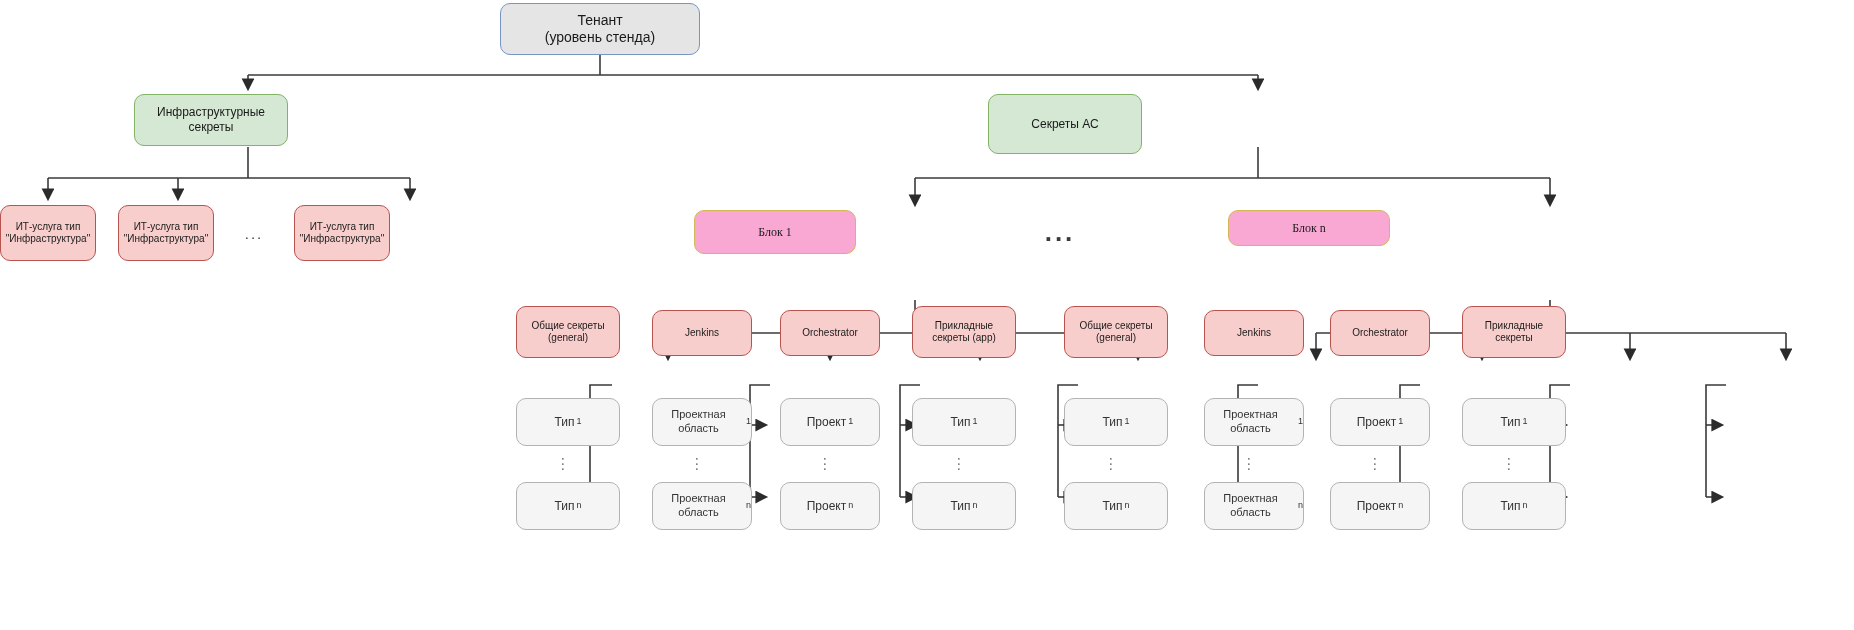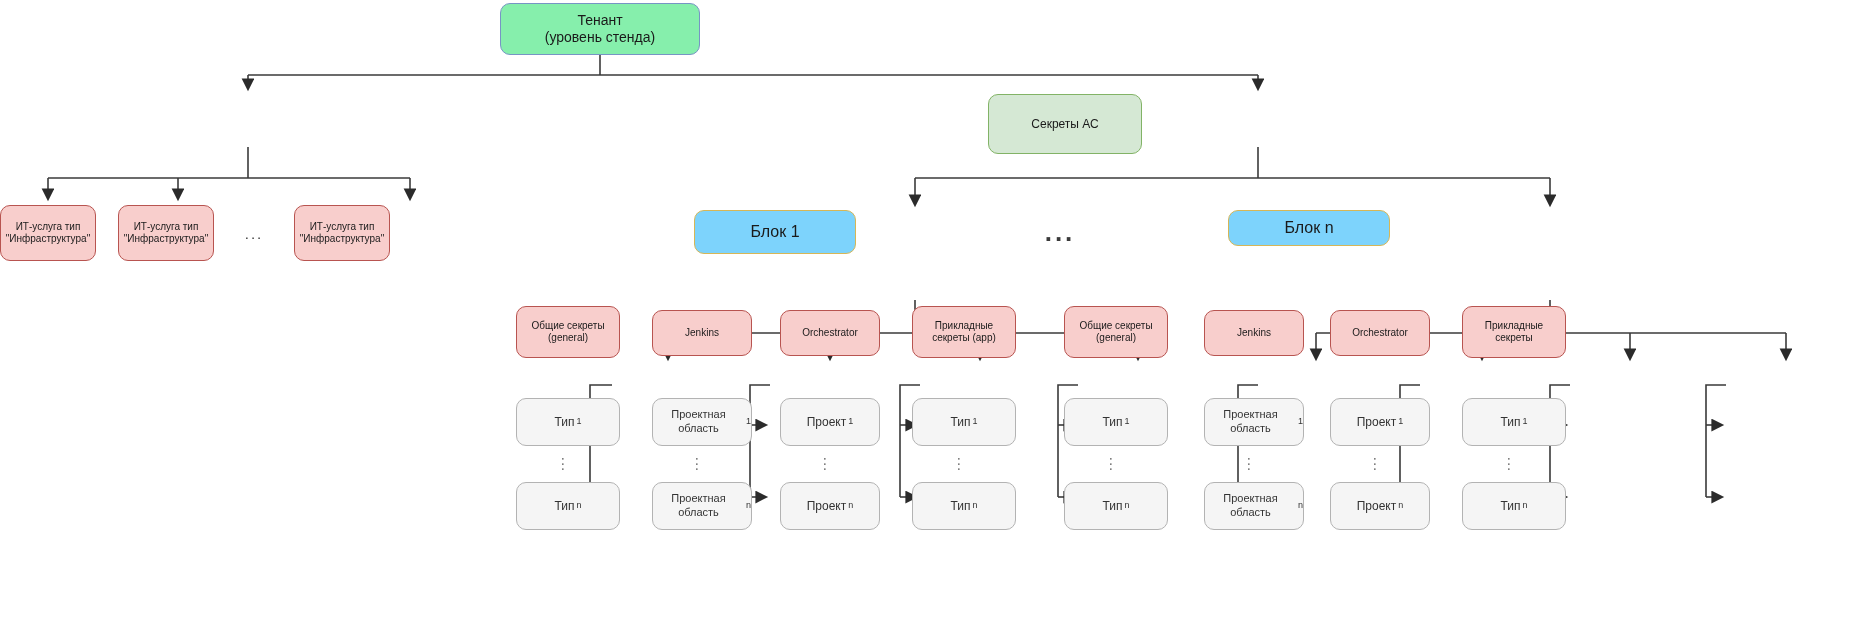--- a/index.html
+++ b/index.html
@@ -27,38 +27,39 @@
     align-items:center;
     justify-content:center;
     text-align:center;
     border-radius:10px;
     line-height:1.25;
     color:#1a1a1a;
     white-space:pre-line;
     z-index:2;
   }
   .n-tenant{
-    background:#86efac;
+    background:#e5e5e5;
     border:1px solid #7795c4;
     font-size:14px;
   }
   .n-green{
     background:#d5e8d4;
     border:1px solid #82b366;
     font-size:12px;
   }
   .n-red{
     background:#f8cecc;
     border:1px solid #b85450;
     font-size:10px;
   }
   .n-yellow{
-    background:#7dd3fc;
+    background:#f9a8d4;
     border:1px solid #d6b656;
-    font-size:16px;
+    font-size:12px;
+    font-family:Liberation Serif, serif;
   }
   .n-gray{
     background:#f5f5f5;
     border:1px solid #b3b3b3;
     font-size:12px;
     color:#333333;
   }
   .ellipsis-h{
     position:absolute;
     display:flex;
@@ -162,20 +163,21 @@
 
       <path d="M1726,385 L1706,385 L1706,497"></path>
       <path d="M1706,425 L1721,425" marker-end="url(#arrow)"></path>
       <path d="M1706,497 L1721,497" marker-end="url(#arrow)"></path>
     </g>
   </svg>
 
   <div class="node n-tenant" style="left:500px;top:3px;width:200px;height:52px;">Тенант
 (уровень стенда)</div>
 
+  <div class="node n-green" style="left:134px;top:94px;width:154px;height:52px;">Инфраструктурные секреты</div>
 
   <div class="node n-green" style="left:988px;top:94px;width:154px;height:60px;">Секреты АС</div>
 
   <div class="node n-red" style="left:0px;top:205px;width:96px;height:56px;">ИТ-услуга тип
 "Инфраструктура"</div>
 
   <div class="node n-red" style="left:118px;top:205px;width:96px;height:56px;">ИТ-услуга тип
 "Инфраструктура"</div>
 
   <div class="ellipsis-h ell-small" style="left:232px;top:205px;width:44px;height:56px;">...</div>

